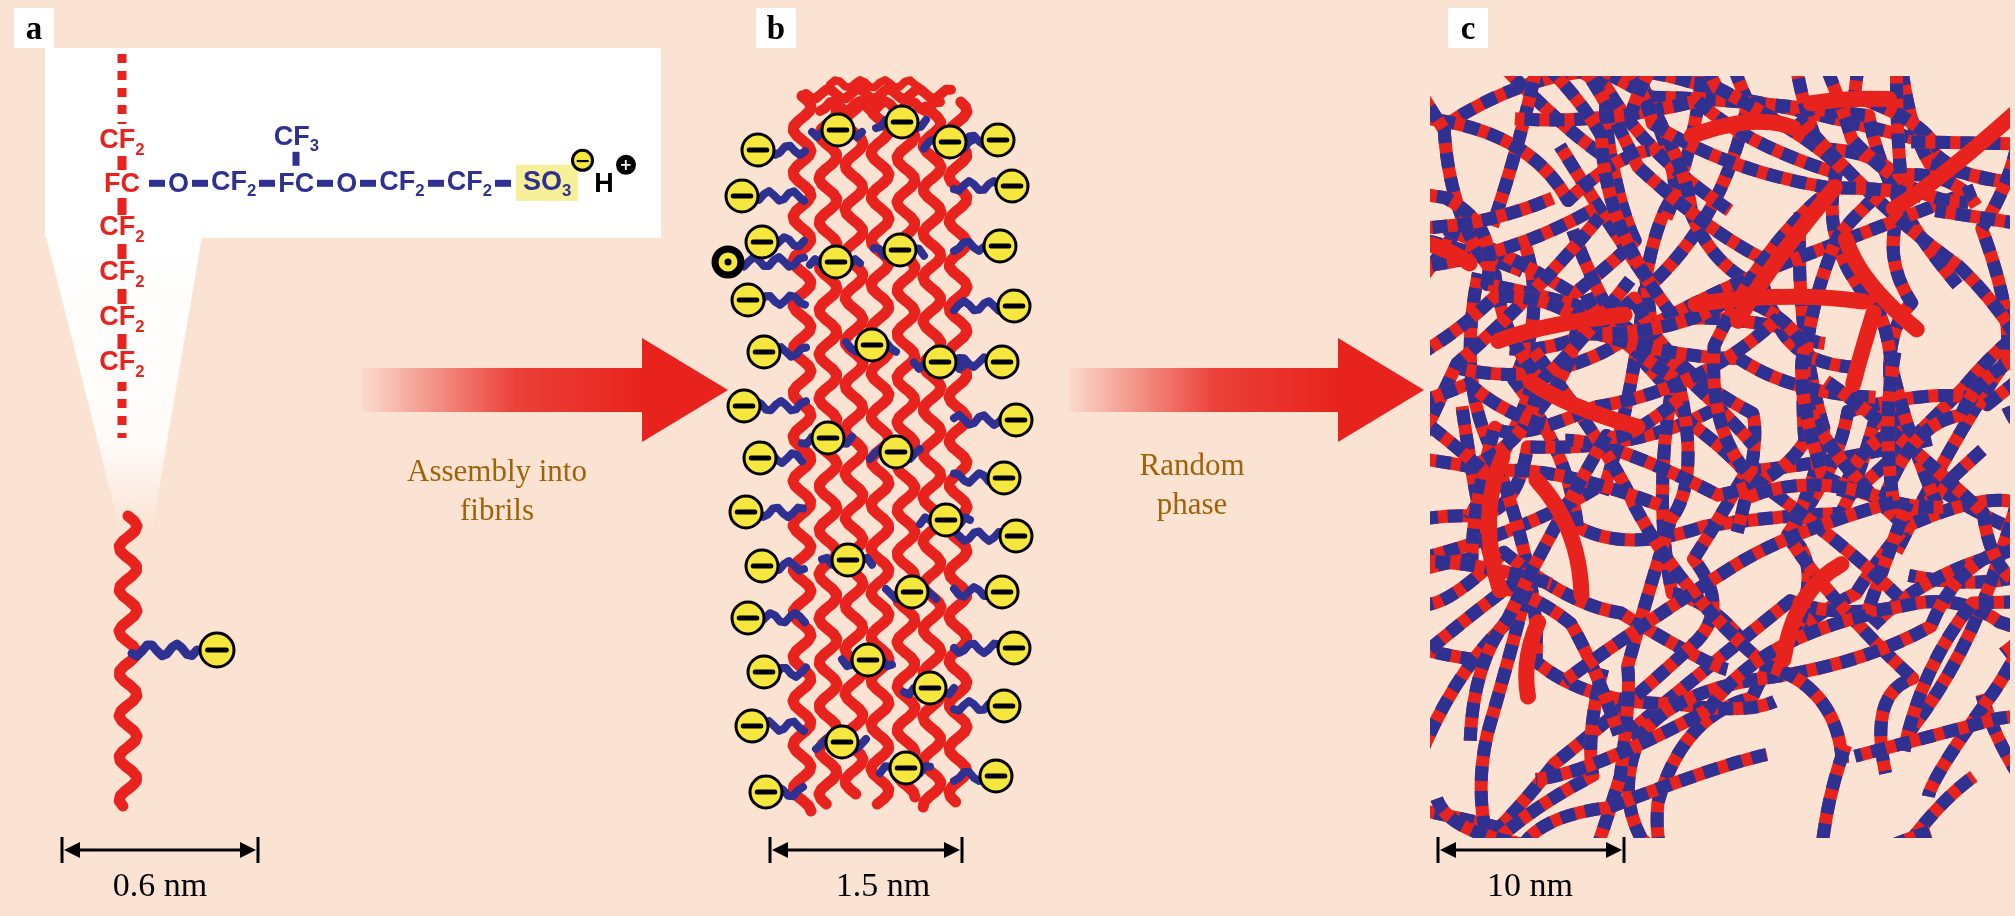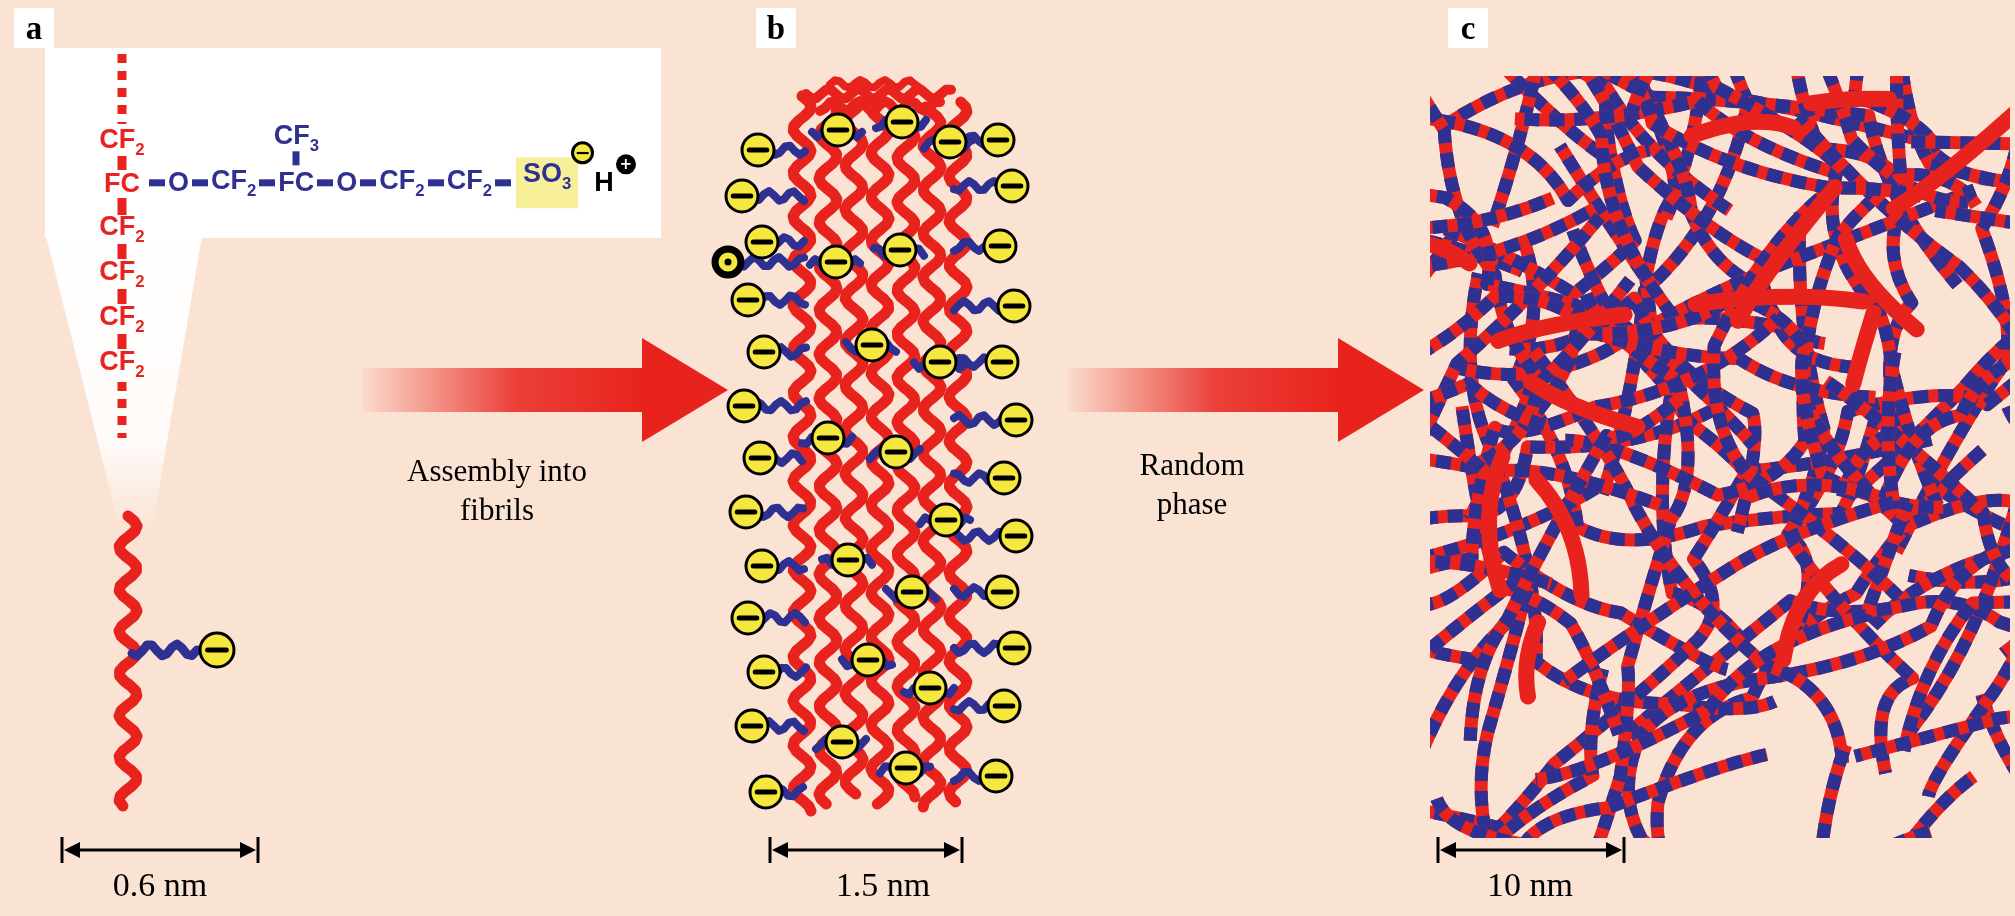--- a/index.html
+++ b/index.html
@@ -10,25 +10,25 @@
   .formula{position:absolute;left:0;top:0;width:2015px;height:644px;z-index:3;pointer-events:none;font-family:"Liberation Sans",sans-serif;}
   .formula sub{font-size:0.62em;}
   .bk{position:absolute;left:122px;transform:translate(-50%,-50%);color:var(--red,#e8231d);font-weight:bold;font-size:27px;white-space:nowrap;}
   .bk-bond{position:absolute;left:122px;transform:translateX(-50%);width:9px;background:var(--red,#e8231d);}
   .bk-dash{position:absolute;left:122px;transform:translateX(-50%);width:9px;background:repeating-linear-gradient(180deg,var(--red,#e8231d) 0 9px,transparent 9px 17px);}
   .chain{position:absolute;left:146px;top:183px;transform:translateY(-50%);display:flex;align-items:center;font-weight:bold;font-size:27px;color:var(--blue,#2e3192);white-space:nowrap;}
   .bond{width:16px;height:7px;background:var(--blue,#2e3192);margin:0 3px;flex:none;}
   .fc-wrap{position:relative;}
   .branch{position:absolute;left:50%;transform:translateX(-50%);top:-47px;text-align:center;}
   .branch-bond{position:absolute;left:50%;transform:translateX(-50%);top:-16px;width:7px;height:14px;background:var(--blue,#2e3192);}
-  .so3{position:relative;background:var(--highlight,#f7f099);padding:1px 7px 15px 7px;margin-left:2px;}
+  .so3{position:relative;background:var(--highlight,#f7f099);padding:1px 7px 0 7px;margin-left:2px;}
   .minus-badge{position:absolute;top:-16px;right:-16px;width:23px;height:23px;border-radius:50%;background:var(--yellow,#f5e73e);border:3px solid #000;color:#000;font-family:"DejaVu Sans",sans-serif;font-weight:bold;font-size:19px;line-height:16px;text-align:center;box-sizing:border-box;}
   .h-ion{margin-left:16px;color:#000;position:relative;padding-right:22px;}
   .plus-badge{position:absolute;top:-13px;right:0px;width:20px;height:20px;border-radius:50%;background:#000;color:#fff;font-family:"DejaVu Sans",sans-serif;font-weight:bold;font-size:15px;line-height:20px;text-align:center;}
-  .arrow-label{position:absolute;z-index:2;text-align:center;font-size:31px;line-height:1.25;color:#000000;}
+  .arrow-label{position:absolute;z-index:2;text-align:center;font-size:31px;line-height:1.25;color:#a16207;}
   #lbl-assembly{left:347px;top:452px;width:300px;}
   #lbl-phase{left:1042px;top:446px;width:300px;}
   .scale-label{position:absolute;z-index:2;text-align:center;font-size:34px;color:#000;}
   #sl-a{left:60px;top:866px;width:200px;}
   #sl-b{left:784px;top:866px;width:198px;}
   #sl-c{left:1431px;top:866px;width:198px;}
 </style>
 </head>
 <body>
 

